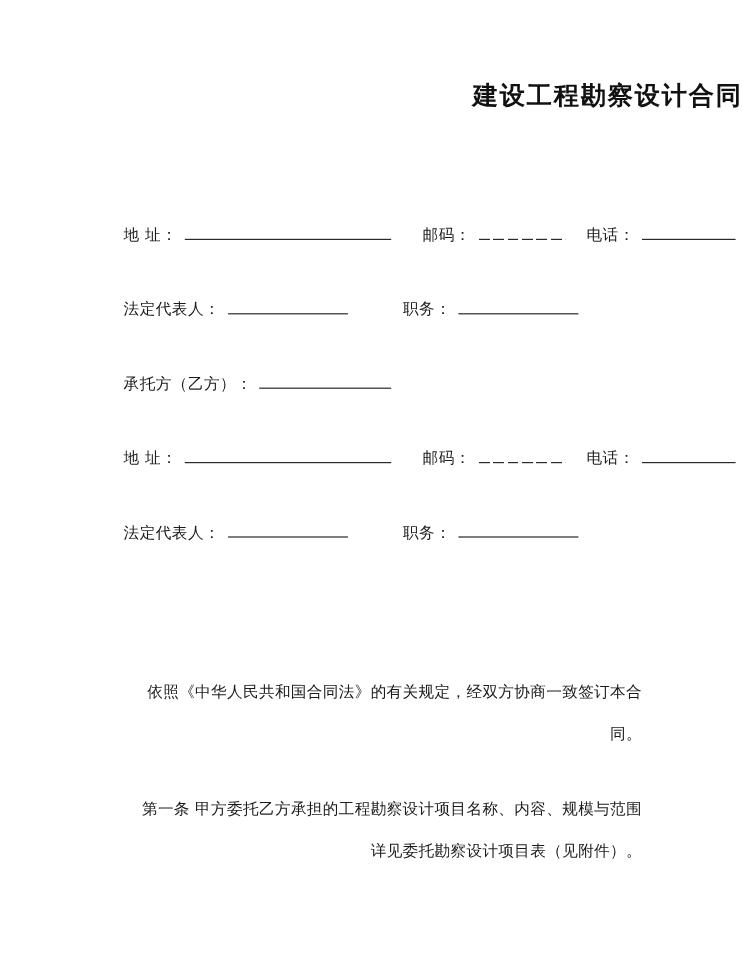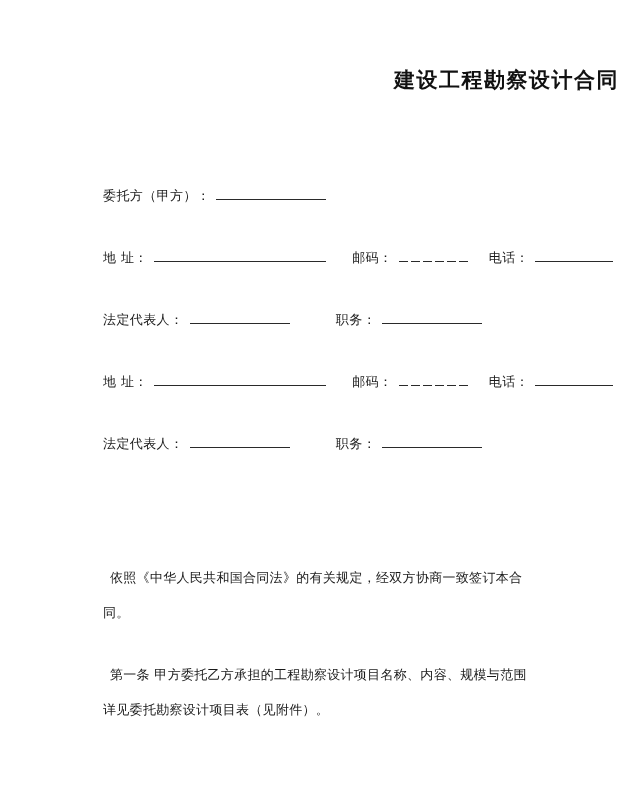--- a/index.html
+++ b/index.html
@@ -98,63 +98,63 @@
     position: absolute;
     top: 560px;
     left: 103px;
     width: 432px;
     font-size: 13px;
     line-height: 35px;
     color: #1a1a1a;
   }
   .para {
     margin: 0;
-    text-align: left;
+    text-align: right;
     letter-spacing: 0.3px;
   }
   .para.indent {
     text-indent: 7px;
   }
   .para-spacer {
     height: 27px;
   }
 </style>
 </head>
 <body>
 
 <div class="page">
 
   <div class="doc-title">建设工程勘察设计合同</div>
 
   <div class="form-block">
 
-    <div class="form-row">
-      <span class="flabel">委托方（甲方）：</span>
-      <span class="blank w-party"></span>
-    </div>
 
     <div class="form-row">
       <span class="flabel">地 址：</span>
       <span class="blank w-addr"></span>
       <span class="gap-md"></span>
       <span class="flabel">邮码：</span>
       <span class="blank dashed"></span>
       <span class="gap-sm"></span>
       <span class="flabel">电话：</span>
       <span class="blank w-phone"></span>
     </div>
 
     <div class="form-row">
       <span class="flabel">法定代表人：</span>
       <span class="blank w-rep"></span>
       <span class="gap-lg"></span>
       <span class="flabel">职务：</span>
       <span class="blank w-title"></span>
     </div>
 
+    <div class="form-row">
+      <span class="flabel">承托方（乙方）：</span>
+      <span class="blank w-party"></span>
+    </div>
 
     <div class="form-row">
       <span class="flabel">地 址：</span>
       <span class="blank w-addr"></span>
       <span class="gap-md"></span>
       <span class="flabel">邮码：</span>
       <span class="blank dashed"></span>
       <span class="gap-sm"></span>
       <span class="flabel">电话：</span>
       <span class="blank w-phone"></span>

